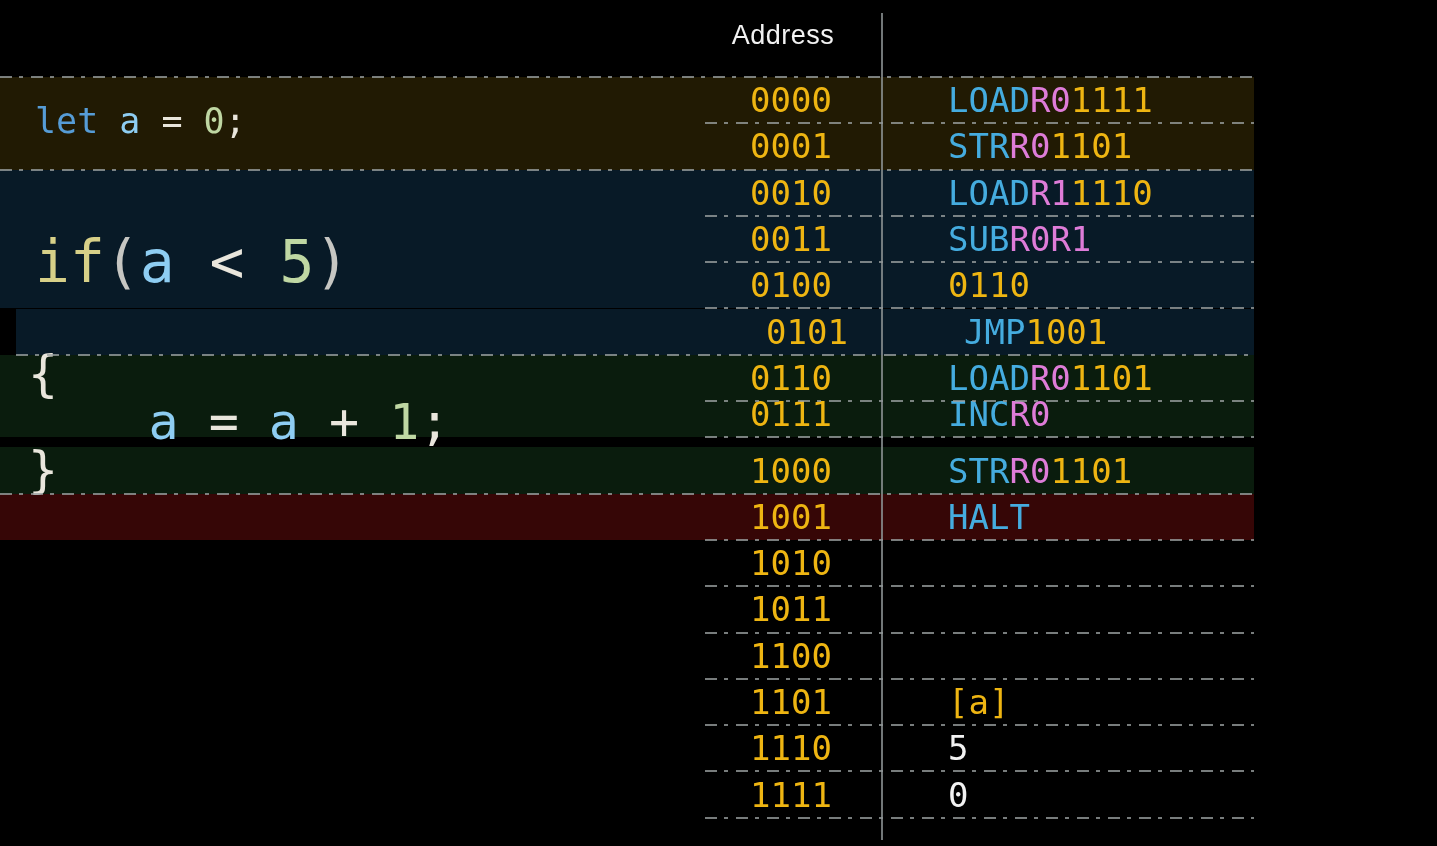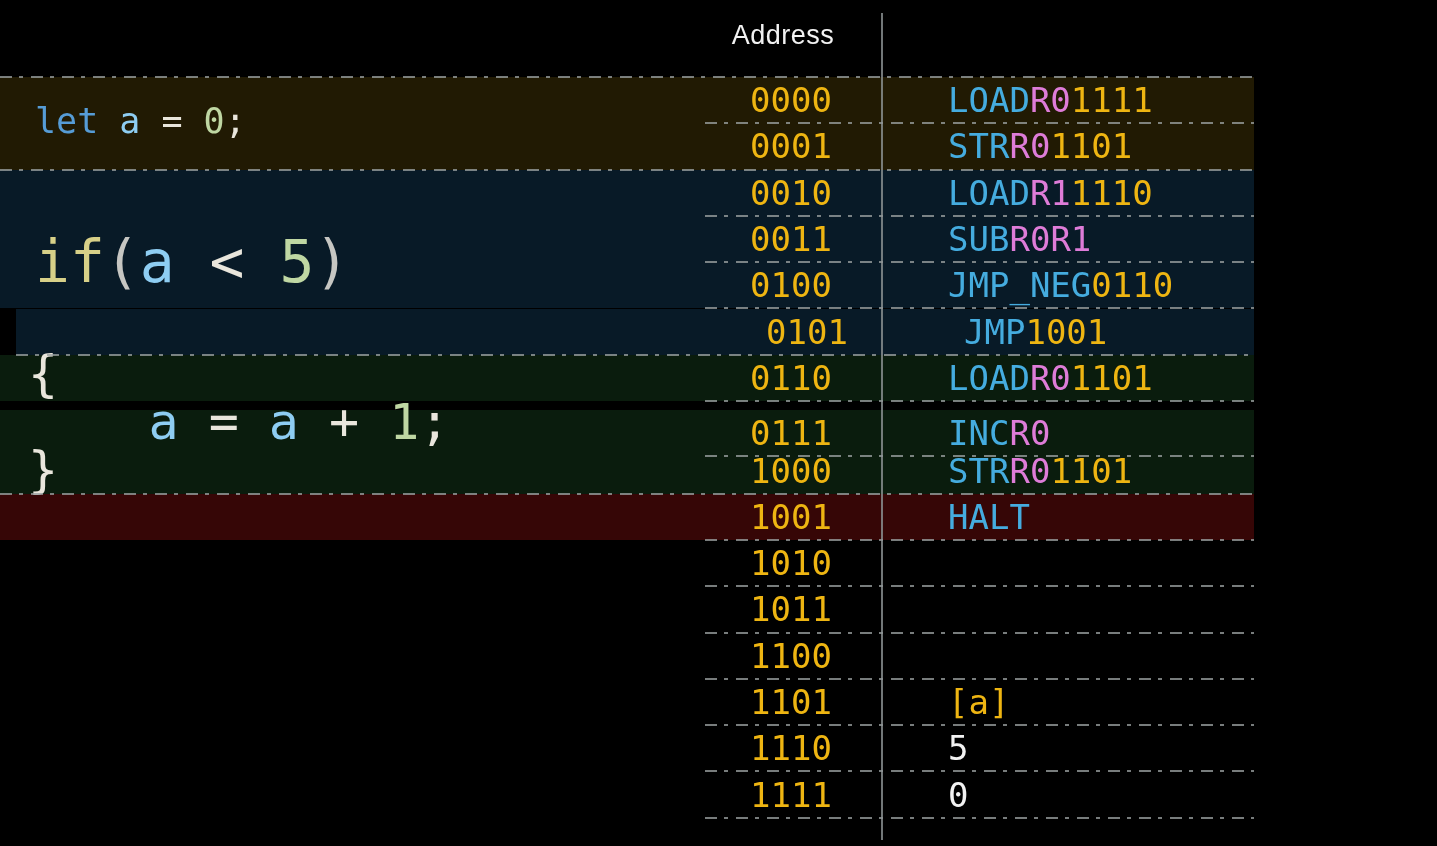--- a/index.html
+++ b/index.html
@@ -81,34 +81,34 @@
         <div class="instr"><span class="tk-mnemonic">LOAD</span> <span class="tk-register">R1</span> <span class="tk-binary">1110</span></div>
         <div class="sep sep-table"></div>
       </div>
       <div class="row band-teal" style="top: 215.9px;">
         <div class="addr">0011</div>
         <div class="instr"><span class="tk-mnemonic">SUB</span> <span class="tk-register">R0</span> <span class="tk-register">R1</span></div>
         <div class="sep sep-table"></div>
       </div>
       <div class="row band-teal" style="top: 262.2px;">
         <div class="addr">0100</div>
-        <div class="instr"><span class="tk-mnemonic">JMP_NEG</span> <span class="tk-binary">0110</span></div>
+        <div class="instr"> <span class="tk-binary">0110</span></div>
         <div class="sep sep-table"></div>
       </div>
       <div class="row band-teal" style="top: 308.5px; margin-left: 16px;">
         <div class="addr">0101</div>
         <div class="instr"><span class="tk-mnemonic">JMP</span> <span class="tk-binary">1001</span></div>
         <div class="sep sep-full"></div>
       </div>
       <div class="row band-green" style="top: 354.8px;">
         <div class="addr">0110</div>
         <div class="instr"><span class="tk-mnemonic">LOAD</span> <span class="tk-register">R0</span> <span class="tk-binary">1101</span></div>
         <div class="sep sep-table"></div>
       </div>
-      <div class="row band-green" style="top: 410px;">
+      <div class="row band-green" style="top: 391px;">
         <div class="addr">0111</div>
         <div class="instr"><span class="tk-mnemonic">INC</span> <span class="tk-register">R0</span></div>
         <div class="sep sep-table"></div>
       </div>
       <div class="row band-green" style="top: 447.4px;">
         <div class="addr">1000</div>
         <div class="instr"><span class="tk-mnemonic">STR</span> <span class="tk-register">R0</span> <span class="tk-binary">1101</span></div>
         <div class="sep sep-full"></div>
       </div>
       <div class="row band-red" style="top: 493.7px;">

